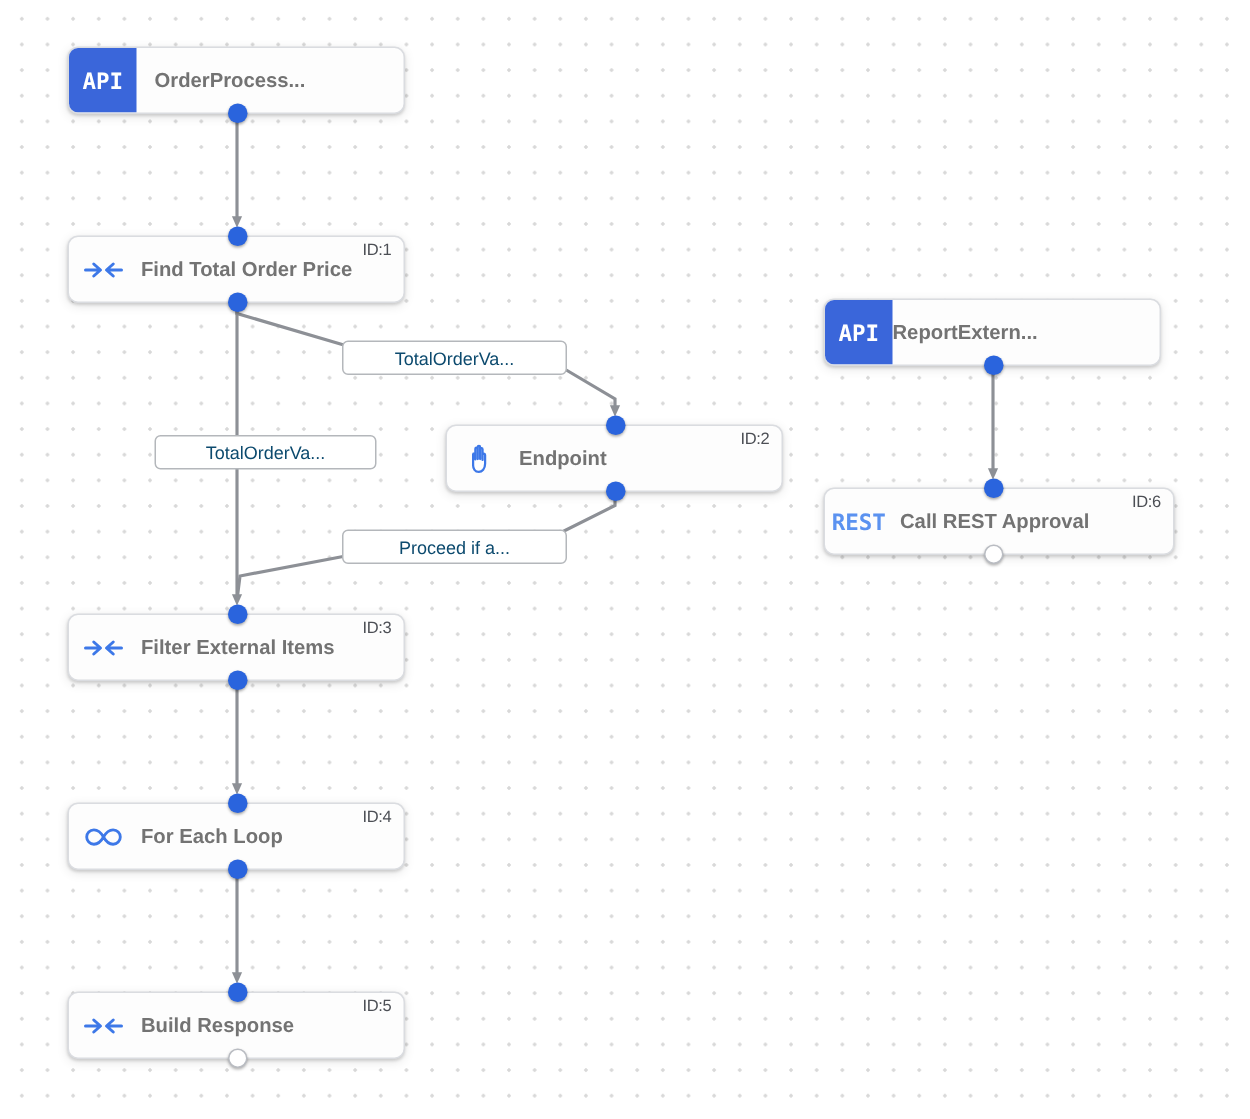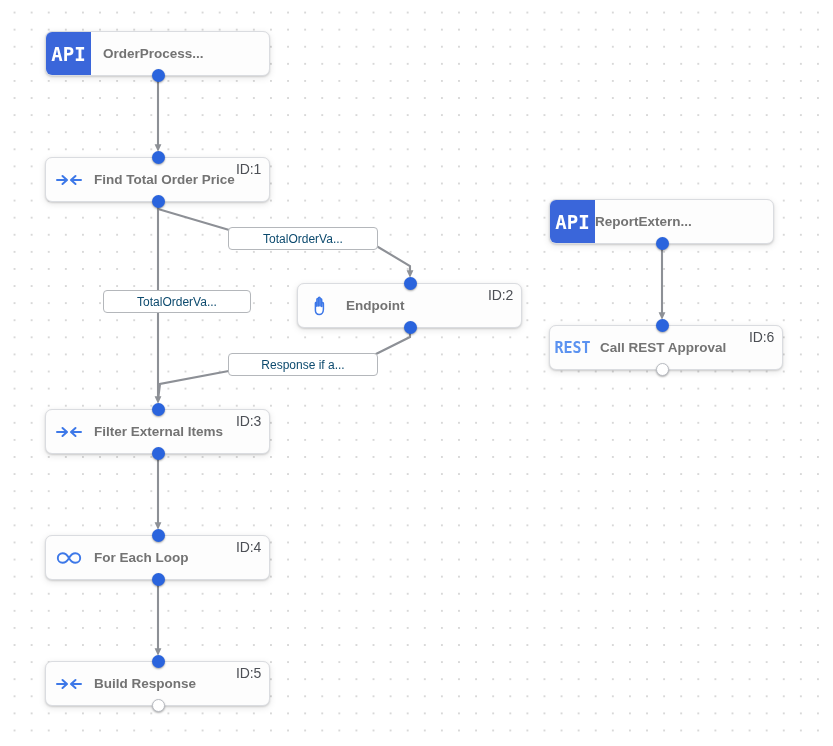--- a/index.html
+++ b/index.html
@@ -42,21 +42,21 @@
   }
   .node .badge {
     width: 45px;
     height: 100%;
     flex: 0 0 45px;
     display: flex;
     align-items: center;
     justify-content: center;
     font-family: "DejaVu Sans Mono", monospace;
     font-weight: bold;
-    font-size: 19px;
+    font-size: 15px;
     letter-spacing: 0px;
   }
   .node .badge.api {
     background: #3a66da;
     color: #ffffff;
   }
   .node .badge.rest {
     background: transparent;
     color: #5b92f0;
     font-size: 15px;
@@ -73,21 +73,21 @@
     font-size: 13.5px;
     font-weight: bold;
     color: #737373;
     white-space: nowrap;
     padding-left: 2px;
   }
   .node .node-id {
     position: absolute;
     right: 8px;
     top: 3px;
-    font-size: 14px;
+    font-size: 11px;
     color: #4c4f55;
     font-family: "Liberation Sans", sans-serif;
     letter-spacing: -0.2px;
   }
 
   
   .port {
     position: absolute;
     width: 13px;
     height: 13px;
@@ -227,21 +227,21 @@
   <div class="node" style="left:549px; top:325px; width:234px; height:45px;">
     <div class="badge rest">REST</div>
     <div class="title" style="padding-left:5px;">Call REST Approval</div>
     <div class="node-id">ID:6</div>
   </div>
 
   <div class="edge-label" style="left:228px; top:227px; width:150px;">TotalOrderVa...</div>
 
   <div class="edge-label" style="left:103px; top:290px; width:148px;">TotalOrderVa...</div>
 
-  <div class="edge-label" style="left:228px; top:353px; width:150px;">Response if a...</div>
+  <div class="edge-label" style="left:228px; top:353px; width:150px;">Proceed if a...</div>
 
   <div class="port filled" style="left:152px; top:69px;"></div>
   <div class="port filled" style="left:152px; top:151px;"></div>
   <div class="port filled" style="left:152px; top:195px;"></div>
   <div class="port filled" style="left:404px; top:277px;"></div>
   <div class="port filled" style="left:404px; top:321px;"></div>
   <div class="port filled" style="left:152px; top:403px;"></div>
   <div class="port filled" style="left:152px; top:447px;"></div>
   <div class="port filled" style="left:152px; top:529px;"></div>
   <div class="port filled" style="left:152px; top:573px;"></div>

